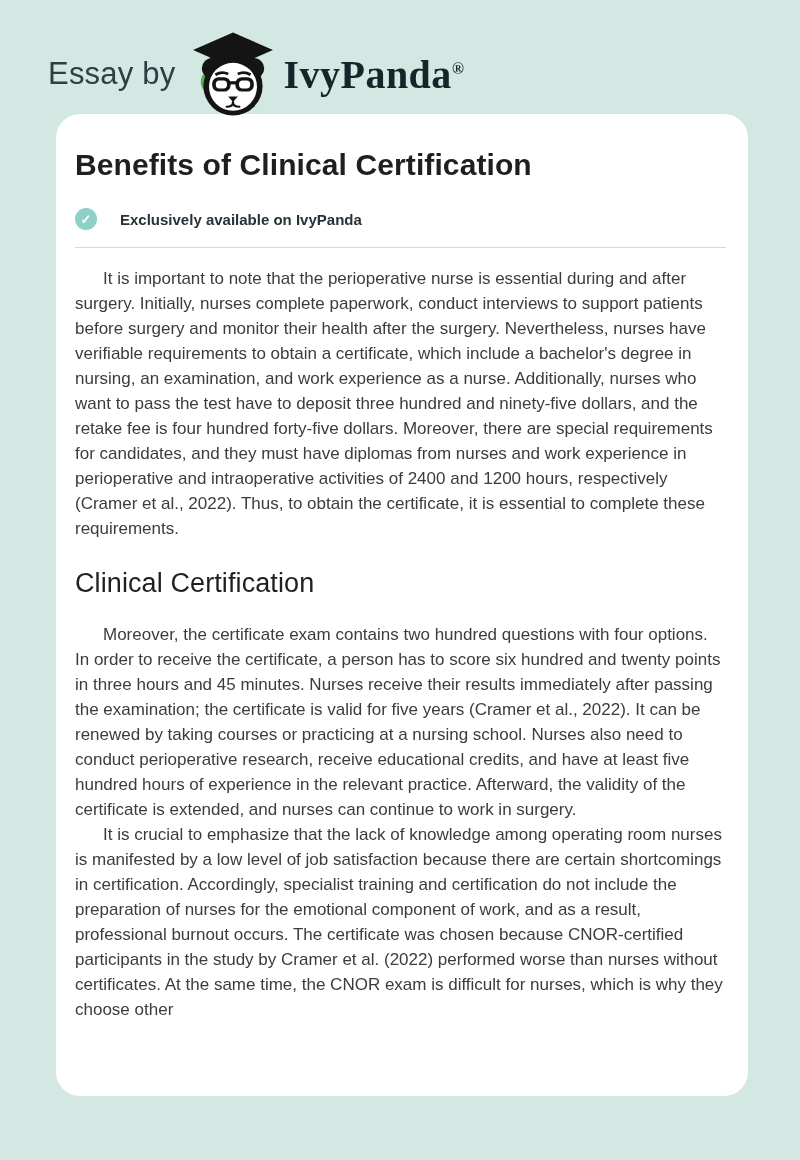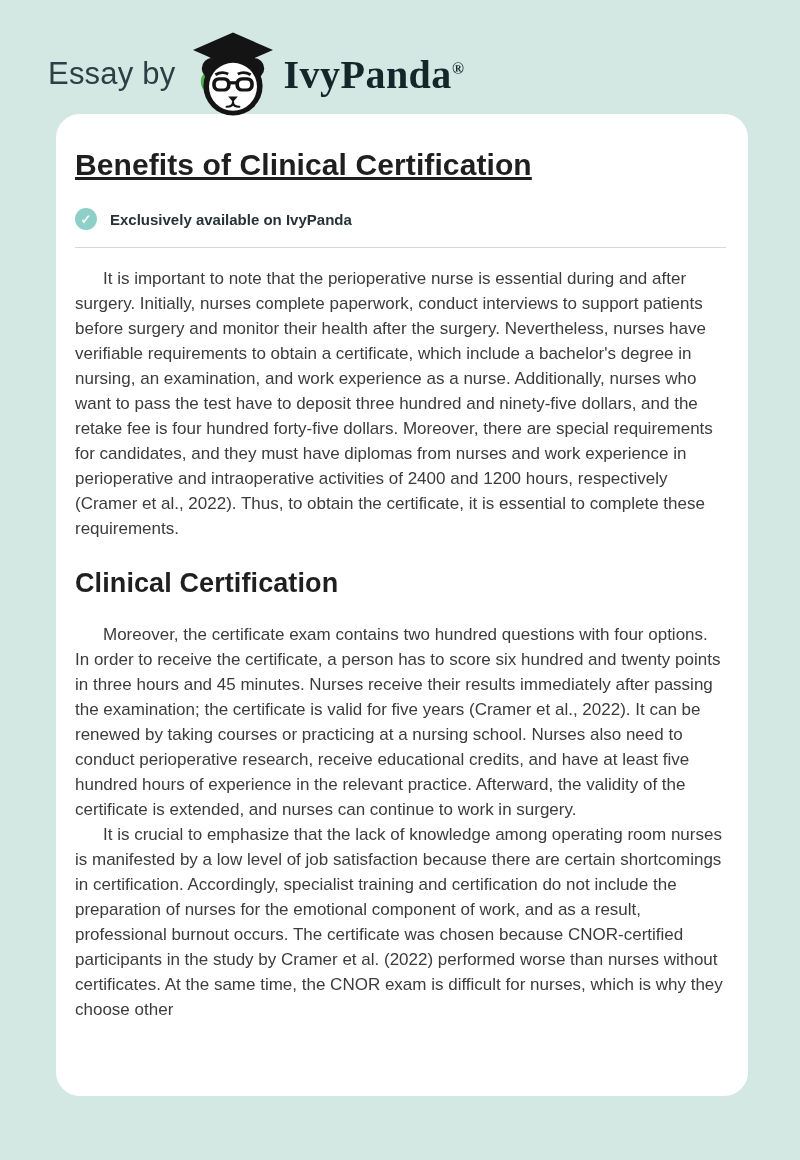--- a/index.html
+++ b/index.html
@@ -57,62 +57,61 @@
     border-radius: 24px;
     padding: 34px 22px 40px 19px;
     min-height: 982px;
   }
   .doc-title {
     font-size: 30px;
     font-weight: 700;
     color: #1f1f1f;
     letter-spacing: 0.1px;
     margin-bottom: 26px;
-    text-decoration: underline;
   }
   .badge-row {
     display: flex;
     align-items: center;
     margin-bottom: 17px;
   }
   .check-circle {
     width: 22px;
     height: 22px;
     border-radius: 50%;
     background: #8ed0c7;
     color: #ffffff;
     font-size: 13px;
     font-weight: 700;
     display: flex;
     align-items: center;
     justify-content: center;
     flex: 0 0 auto;
   }
   .badge-text {
-    margin-left: 13px;
+    margin-left: 23px;
     font-size: 15px;
     font-weight: 700;
     color: #263238;
   }
   .divider {
     border: none;
     border-top: 1px solid #d8d8d8;
     margin: 0 0 18px 0;
   }
   .doc-body p {
     width: 650px;
     font-size: 17px;
     line-height: 25px;
     color: #3c3c3c;
     text-indent: 28px;
     margin: 0;
   }
   .doc-body h2 {
     font-size: 27px;
-    font-weight: 700;
+    font-weight: 400;
     color: #1f1f1f;
     margin: 27px 0 23px 0;
     letter-spacing: 0.1px;
   }
 </style>
 </head>
 <body>
 
 <header class="site-header">
   <span class="essay-by">Essay by</span>

